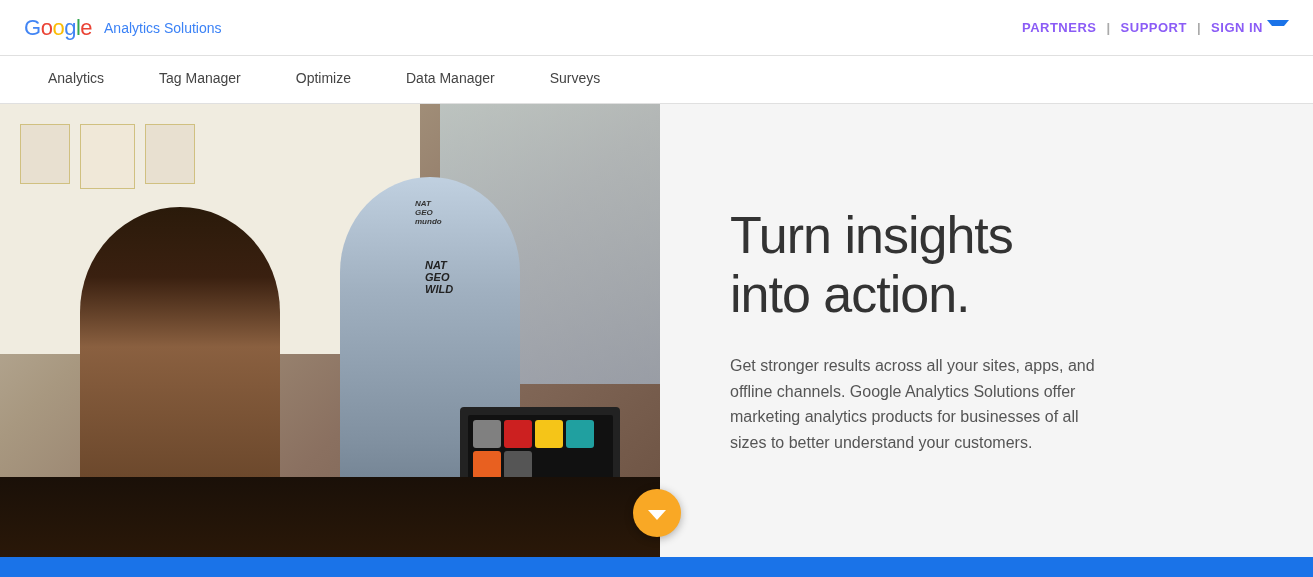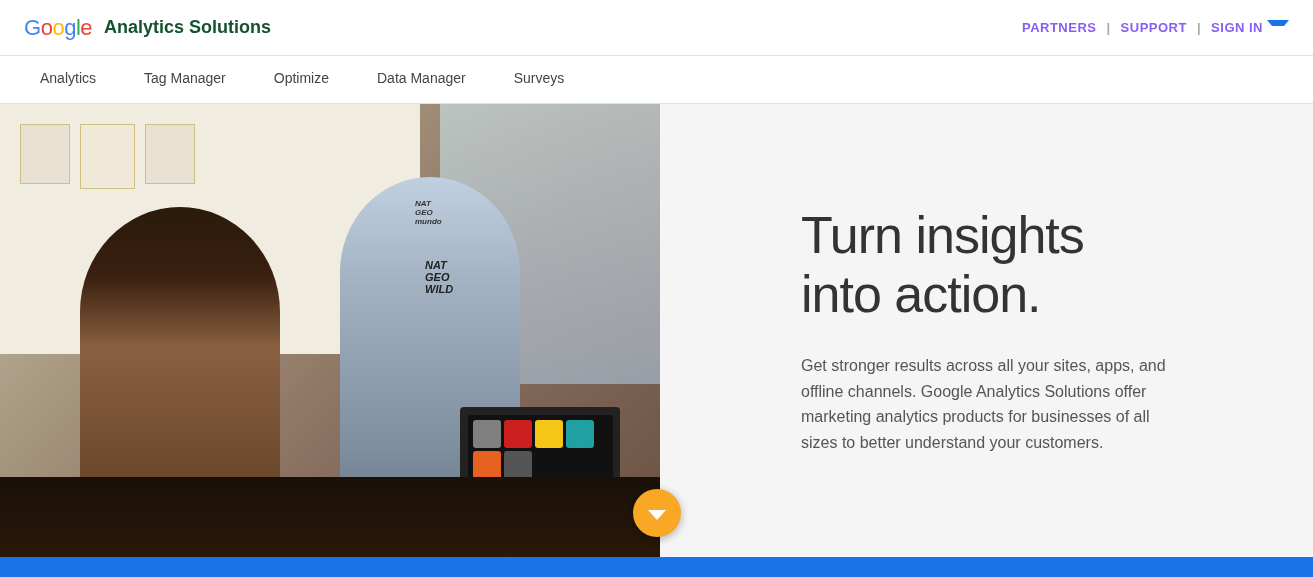--- a/index.html
+++ b/index.html
@@ -25,23 +25,23 @@
       align-items: center;
       font-size: 22px;
       font-weight: 400;
       letter-spacing: -0.5px;
     }
     .g-blue { color: #4285F4; }
     .g-red { color: #EA4335; }
     .g-yellow { color: #FBBC05; }
     .g-green { color: #34A853; }
     .header-title {
-      font-size: 18px;
-      color: #14532d;
-      font-weight: 700;
+      font-size: 14px;
+      color: #3b82f6;
+      font-weight: 400;
       margin-left: 4px;
     }
     .header-right {
       display: flex;
       align-items: center;
       gap: 4px;
       font-size: 13px;
       color: #1a73e8;
       font-weight: 600;
       letter-spacing: 0.5px;
@@ -65,25 +65,25 @@
       border-left: 5px solid transparent;
       border-right: 5px solid transparent;
       border-top: 6px solid #1a73e8;
       display: inline-block;
     }
 
     
     .nav {
       display: flex;
       align-items: center;
-      padding: 0 20px;
+      padding: 0 28px;
       height: 48px;
       border-bottom: 1px solid #e0e0e0;
       background: #fff;
-      gap: 8px;
+      gap: 15px;
     }
     .nav-item {
       padding: 0 20px;
       height: 48px;
       display: flex;
       align-items: center;
       font-size: 14px;
       color: #444;
       cursor: pointer;
       white-space: nowrap;
@@ -211,23 +211,22 @@
       width: 220px; height: 280px;
       background: linear-gradient(to bottom, #d0e8f0 0%, #b0c8e0 100%);
       opacity: 0.6;
     }
 
     .hero-content {
       flex: 1;
       display: flex;
       flex-direction: column;
       justify-content: center;
-      padding: 60px 110px;
+      padding: 60px 70px;
       background: #f5f5f5;
-      margin-left: 31px;
     }
     .hero-heading {
       font-size: 52px;
       font-weight: 300;
       color: #333;
       line-height: 1.15;
       margin-bottom: 28px;
       letter-spacing: -1px;
     }
     .hero-body {

